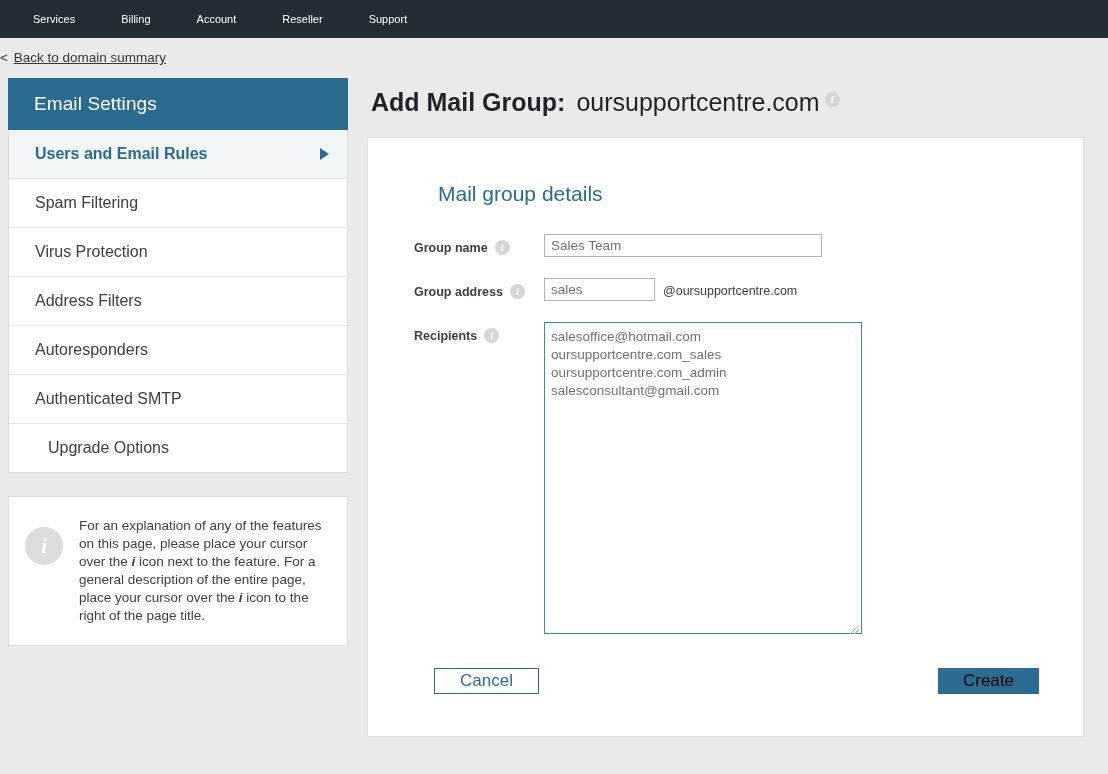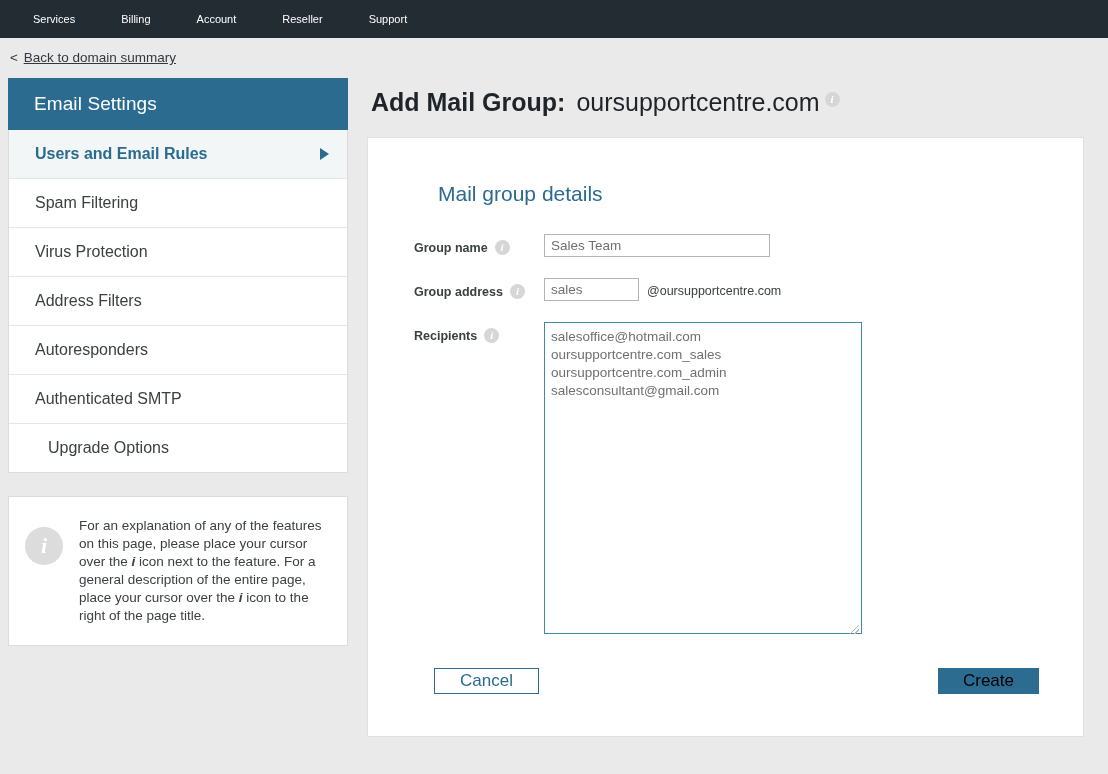--- a/index.html
+++ b/index.html
@@ -23,21 +23,21 @@
     color: #ffffff;
     font-size: 11px;
     padding: 0 23px;
     line-height: 38px;
     cursor: pointer;
     white-space: nowrap;
   }
 
   
   .backbar {
-    padding: 12px 0 0 10px;
+    padding: 12px 0 0 0;
     font-size: 13.5px;
     color: #33383d;
   }
   .backbar .chev { margin-right: 2px; }
   .backbar a {
     color: #33383d;
     text-decoration: underline;
     cursor: pointer;
   }
 
@@ -190,22 +190,22 @@
   input.txt {
     border: 1px solid #b3b3b3;
     font-family: "Liberation Sans", sans-serif;
     font-size: 13.5px;
     color: #707070;
     padding: 4px 6px;
     height: 23px;
     background: #fff;
     outline: none;
   }
-  input.grp-name { width: 226px; }
-  input.grp-addr { width: 95px; }
+  input.grp-name { width: 278px; }
+  input.grp-addr { width: 111px; }
   .suffix {
     font-size: 12.5px;
     color: #3c4043;
     margin-left: 8px;
     padding-top: 3px;
   }
 
   .ta-wrap { position: relative; }
   textarea.recipients {
     width: 318px;

